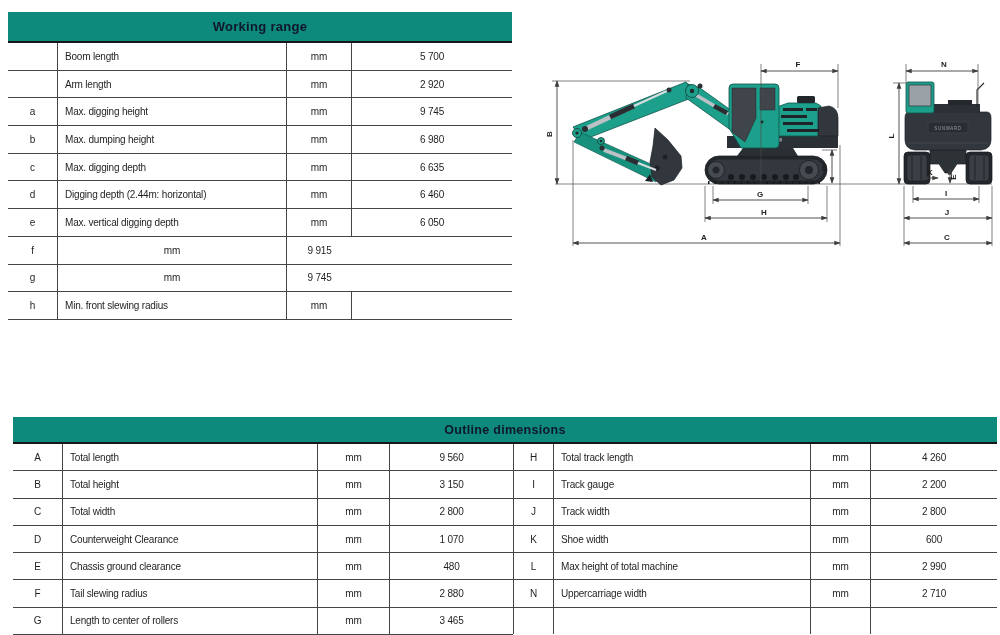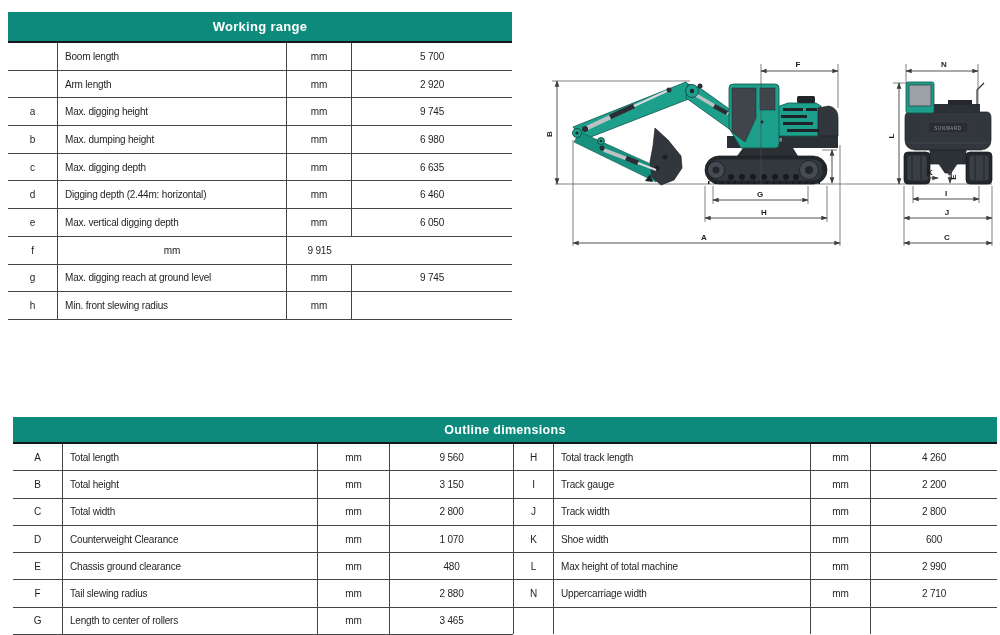--- a/index.html
+++ b/index.html
@@ -2,21 +2,21 @@
 <html><head>
 <meta charset="utf-8">
 <style>
   html,body{margin:0;padding:0;background:#fff;}
   .page{position:relative;width:1000px;height:635px;background:#ffffff;overflow:hidden;
         font-family:"Liberation Sans",sans-serif;color:#222;}
 
   
   .spec-table{position:absolute;}
   .tbl-header{background:#0e8a7c;border-bottom:2px solid #15171a;display:flex;align-items:center;
-              justify-content:center;color:#ffffff;font-weight:bold;letter-spacing:.3px;}
+              justify-content:center;color:#0f172a;font-weight:bold;letter-spacing:.3px;}
   .wr .tbl-header{height:29px;font-size:13px;}
   .od .tbl-header{height:25px;font-size:12.5px;}
   .row{display:grid;border-bottom:1px solid #454545;align-items:stretch;font-size:10px;
        letter-spacing:-.2px;color:#1f1f1f;}
   .wr .row{grid-template-columns:50px 229px 65px 160px;height:26.7px;}
   .od-left .row{grid-template-columns:50px 255px 72px 123px;height:26.3px;}
   .od-right .row{grid-template-columns:41px 257px 60px 126px;height:26.3px;}
   .cell{display:flex;align-items:center;}
   .c-letter{justify-content:center;border-right:1px solid #454545;}
   .c-label{padding-left:7px;border-right:1px solid #454545;}
@@ -105,21 +105,20 @@
         </div>
 
         <div class="row">
           <div class="cell c-letter">f</div>
           <div class="cell c-unit">mm</div>
           <div class="cell c-value">9 915</div>
         </div>
 
         <div class="row">
           <div class="cell c-letter">g</div>
-          <div class="cell c-label">Max. digging reach at ground level</div>
           <div class="cell c-unit">mm</div>
           <div class="cell c-value">9 745</div>
         </div>
 
         <div class="row">
           <div class="cell c-letter">h</div>
           <div class="cell c-label">Min. front slewing radius</div>
           <div class="cell c-unit">mm</div>
         </div>
       </div>

